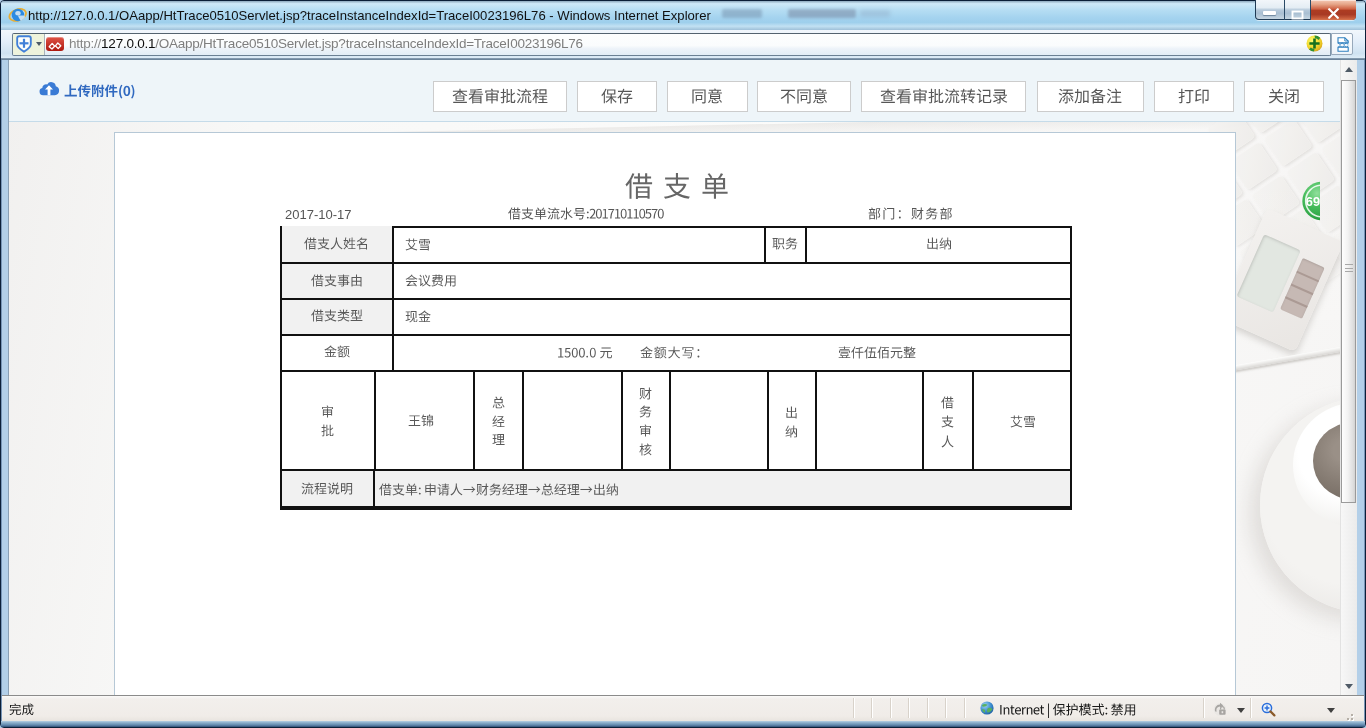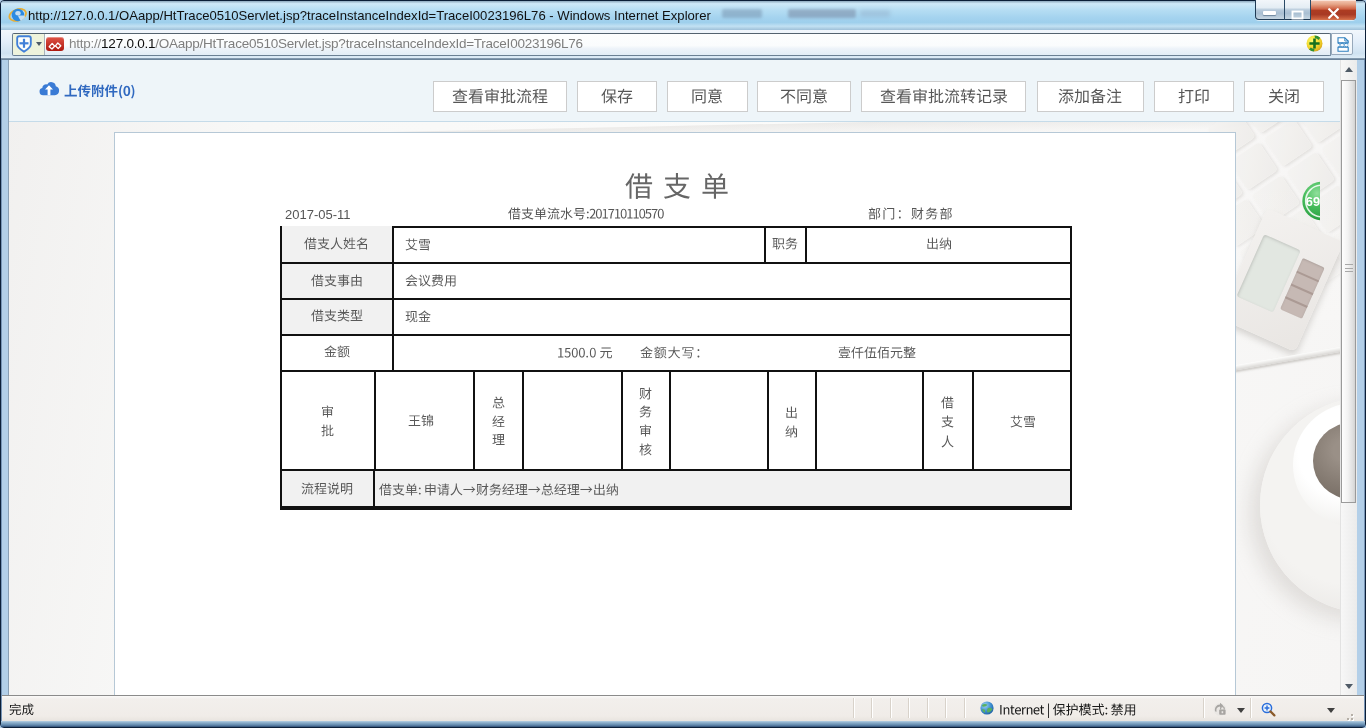--- a/index.html
+++ b/index.html
@@ -171,21 +171,21 @@
     <svg style="position:absolute;left:0;top:0;overflow:visible" width="34" height="21">
       <path transform="translate(0,14.1)" d="M2.1 -10H14.1V-8.8H2.1ZM1.1 -6H15V-4.8H1.1ZM8.7 -5.6Q9.2 -4.2 10.2 -3.1Q11.1 -2 12.4 -1.2Q13.7 -0.4 15.4 0Q15.2 0.2 15.1 0.4Q14.9 0.6 14.8 0.8Q14.6 1 14.5 1.2Q12.8 0.7 11.5 -0.2Q10.2 -1.1 9.2 -2.4Q8.2 -3.7 7.6 -5.3ZM11.4 -13.4 12.7 -12.9Q12.3 -12.3 12 -11.7Q11.6 -11 11.2 -10.4Q10.8 -9.8 10.4 -9.4L9.4 -9.8Q9.8 -10.2 10.1 -10.9Q10.5 -11.5 10.8 -12.2Q11.2 -12.8 11.4 -13.4ZM3.6 -12.8 4.6 -13.3Q5.1 -12.7 5.6 -11.9Q6 -11.2 6.3 -10.6L5.2 -10Q5.1 -10.4 4.8 -10.9Q4.5 -11.4 4.2 -11.9Q3.9 -12.4 3.6 -12.8ZM7.4 -9.6H8.7V-6.9Q8.7 -6.1 8.6 -5.2Q8.5 -4.4 8.1 -3.5Q7.7 -2.6 6.9 -1.8Q6.1 -1 4.8 -0.2Q3.6 0.6 1.6 1.3Q1.6 1.1 1.4 0.9Q1.3 0.7 1.1 0.5Q0.9 0.3 0.8 0.2Q2.6 -0.4 3.8 -1.1Q5 -1.8 5.7 -2.5Q6.5 -3.3 6.8 -4Q7.2 -4.8 7.3 -5.5Q7.4 -6.2 7.4 -6.9Z M19.9 -8.2H28.5V-7.1H19.9ZM25 -10.3H26.2V-1.6Q26.2 -1.1 26.1 -0.8Q26 -0.5 25.6 -0.4Q25.2 -0.2 24.6 -0.2Q23.9 -0.2 23 -0.2Q22.9 -0.4 22.8 -0.7Q22.7 -1.1 22.6 -1.3Q23 -1.3 23.5 -1.3Q23.9 -1.3 24.2 -1.3Q24.5 -1.3 24.7 -1.3Q24.9 -1.3 24.9 -1.4Q25 -1.4 25 -1.6ZM17.4 -9.8H18.6V1.3H17.4ZM17.7 -12.7 18.6 -13.3Q19 -12.9 19.4 -12.5Q19.8 -12.1 20.1 -11.7Q20.4 -11.3 20.6 -11L19.6 -10.3Q19.5 -10.6 19.1 -11Q18.8 -11.5 18.4 -11.9Q18 -12.3 17.7 -12.7ZM21.7 -12.6H30.1V-11.4H21.7ZM29.4 -12.6H30.6V-0.2Q30.6 0.3 30.5 0.5Q30.3 0.8 30 1Q29.7 1.1 29.1 1.1Q28.6 1.2 27.8 1.2Q27.7 0.9 27.6 0.6Q27.5 0.3 27.4 0Q28 0.1 28.5 0.1Q29 0.1 29.1 0.1Q29.3 0 29.4 -0Q29.4 -0.1 29.4 -0.2ZM24.7 -7.6 25.8 -7.3Q24.8 -5.6 23.4 -4.1Q21.9 -2.7 20 -1.7Q19.9 -1.8 19.7 -2Q19.6 -2.1 19.4 -2.3Q19.3 -2.4 19.1 -2.5Q20.4 -3.1 21.4 -4Q22.5 -4.8 23.3 -5.7Q24.1 -6.7 24.7 -7.6Z" fill="#565656"></path>
     </svg>
   </div>
 <div style="position:absolute;left:114px;top:132px;width:1122px;height:563px;background:#fff;border:1px solid #b6c8d6;border-bottom:none;"></div>
 <div style="position:absolute;left:624.5px;top:172.2px;width:106px;height:37px">
     <svg style="position:absolute;left:0;top:0;overflow:visible" width="106" height="37">
       <path transform="translate(0,24.6)" d="M9.1 -20H26.1V-18.2H9.1ZM7.9 -14.3H27.1V-12.4H7.9ZM12.9 -23.3H14.9V-13.3H12.9ZM20.1 -23.3H22.2V-13.3H20.1ZM10.9 -10.2H24.6V2.2H22.5V-8.4H12.9V2.3H10.9ZM11.9 -5.4H23.5V-3.8H11.9ZM11.9 -0.7H23.5V1.1H11.9ZM7.4 -23.4 9.4 -22.8Q8.5 -20.4 7.2 -18.1Q6 -15.8 4.6 -13.8Q3.2 -11.7 1.6 -10.2Q1.5 -10.4 1.3 -10.8Q1.1 -11.2 0.9 -11.6Q0.6 -12 0.4 -12.2Q1.8 -13.6 3.1 -15.4Q4.4 -17.2 5.5 -19.2Q6.6 -21.3 7.4 -23.4ZM4.5 -16.2 6.5 -18.2 6.5 -18.2V2.2H4.5Z M45.7 -11.3Q48.1 -6.5 53 -3.7Q58 -0.8 65 0.1Q64.8 0.3 64.5 0.7Q64.3 1 64.1 1.4Q63.8 1.8 63.7 2.1Q58.9 1.4 55.1 -0.2Q51.2 -1.9 48.4 -4.4Q45.6 -7 43.8 -10.5ZM41.4 -12.8H59.7V-10.8H41.4ZM40.1 -19.2H63.8V-17.2H40.1ZM50.9 -23.5H53V-11.9H50.9ZM59.2 -12.8H59.6L60 -12.9L61.5 -12.1Q60.2 -8.8 58 -6.4Q55.8 -4 53 -2.3Q50.2 -0.6 46.9 0.5Q43.7 1.6 40.2 2.2Q40.1 1.9 39.9 1.6Q39.7 1.2 39.4 0.8Q39.2 0.5 39 0.2Q42.4 -0.3 45.6 -1.3Q48.7 -2.3 51.4 -3.8Q54.1 -5.3 56.1 -7.4Q58 -9.6 59.2 -12.4Z M88.9 -17.7H91V2.2H88.9ZM82.2 -12.2V-9.2H98V-12.2ZM82.2 -16.9V-13.9H98V-16.9ZM80.2 -18.7H100.1V-7.4H80.2ZM77.5 -4.8H102.6V-2.8H77.5ZM82.6 -22.6 84.4 -23.4Q85.2 -22.5 86.1 -21.3Q87 -20.1 87.4 -19.2L85.5 -18.3Q85.1 -19.2 84.3 -20.4Q83.4 -21.6 82.6 -22.6ZM95.9 -23.4 98.1 -22.7Q97.3 -21.3 96.3 -19.9Q95.4 -18.5 94.5 -17.6L92.7 -18.3Q93.3 -19 93.9 -19.9Q94.4 -20.8 95 -21.7Q95.5 -22.6 95.9 -23.4Z" fill="#666"></path>
     </svg>
   </div>
-<div style="position:absolute;left:285px;top:204.8px;font:normal 13px 'Liberation Sans', sans-serif;color:#555;white-space:nowrap;line-height:20px">2017-05-11</div>
+<div style="position:absolute;left:285px;top:204.8px;font:normal 13px 'Liberation Sans', sans-serif;color:#555;white-space:nowrap;line-height:20px">2017-10-17</div>
 <div style="position:absolute;left:508.0px;top:207.4px;width:157px;height:17px">
     <svg style="position:absolute;left:0;top:0;overflow:visible" width="157" height="17">
       <path transform="translate(0,11.4)" d="M4.2 -9.3H12.1V-8.4H4.2ZM3.7 -6.7H12.6V-5.8H3.7ZM6 -10.8H6.9V-6.2H6ZM9.3 -10.8H10.3V-6.2H9.3ZM5.1 -4.7H11.4V1H10.5V-3.9H6V1.1H5.1ZM5.5 -2.5H10.9V-1.7H5.5ZM5.5 -0.3H10.9V0.5H5.5ZM3.4 -10.9 4.4 -10.6Q3.9 -9.5 3.4 -8.4Q2.8 -7.3 2.1 -6.4Q1.5 -5.4 0.8 -4.7Q0.7 -4.8 0.6 -5Q0.5 -5.2 0.4 -5.4Q0.3 -5.6 0.2 -5.7Q0.9 -6.3 1.5 -7.2Q2 -8 2.6 -8.9Q3.1 -9.9 3.4 -10.9ZM2.1 -7.5 3 -8.4 3 -8.4V1H2.1Z M16.6 -5.2Q17.7 -3 20 -1.7Q22.3 -0.4 25.5 0Q25.4 0.1 25.3 0.3Q25.2 0.5 25.1 0.7Q25 0.8 24.9 1Q22.7 0.6 20.9 -0.1Q19.1 -0.9 17.8 -2.1Q16.5 -3.2 15.7 -4.9ZM14.6 -6H23.1V-5H14.6ZM14 -8.9H25V-8H14ZM19 -10.9H20V-5.5H19ZM22.8 -6H23L23.2 -6L23.9 -5.6Q23.3 -4.1 22.3 -3Q21.3 -1.9 20 -1.1Q18.7 -0.3 17.1 0.2Q15.6 0.7 14 1Q14 0.9 13.9 0.7Q13.8 0.6 13.7 0.4Q13.6 0.2 13.5 0.1Q15.1 -0.2 16.5 -0.6Q18 -1.1 19.2 -1.8Q20.5 -2.5 21.4 -3.5Q22.3 -4.4 22.8 -5.8Z M32 -8.2H33V1H32ZM28.9 -5.7V-4.3H36.2V-5.7ZM28.9 -7.8V-6.5H36.2V-7.8ZM27.9 -8.7H37.2V-3.5H27.9ZM26.7 -2.2H38.3V-1.3H26.7ZM29.1 -10.5 29.9 -10.9Q30.3 -10.4 30.7 -9.9Q31.1 -9.3 31.3 -8.9L30.4 -8.5Q30.2 -8.9 29.8 -9.5Q29.5 -10 29.1 -10.5ZM35.2 -10.9 36.3 -10.5Q35.9 -9.9 35.4 -9.3Q35 -8.6 34.6 -8.2L33.8 -8.5Q34 -8.8 34.3 -9.2Q34.6 -9.6 34.8 -10.1Q35.1 -10.5 35.2 -10.9Z M43.1 -9.2H51.3V-8.3H43.1ZM46.5 -4.7H47.4V0.5H46.5ZM44.2 -4.7H45.1V-3.3Q45.1 -2.8 45 -2.2Q45 -1.7 44.8 -1.1Q44.6 -0.5 44.2 0Q43.8 0.5 43.1 1Q43.1 0.9 42.9 0.8Q42.8 0.7 42.7 0.5Q42.5 0.4 42.4 0.4Q43.2 -0.2 43.6 -0.8Q44 -1.5 44.1 -2.1Q44.2 -2.8 44.2 -3.4ZM48.3 -7.7 49 -8.1Q49.4 -7.7 49.9 -7.2Q50.3 -6.7 50.7 -6.2Q51.1 -5.7 51.3 -5.3L50.5 -4.8Q50.3 -5.2 49.9 -5.7Q49.6 -6.2 49.1 -6.7Q48.7 -7.3 48.3 -7.7ZM48.8 -4.7H49.7V-0.5Q49.7 -0.3 49.7 -0.2Q49.8 -0.1 49.8 -0Q49.8 -0 49.9 0Q49.9 0 50 0Q50.1 0 50.2 0Q50.3 0 50.4 0Q50.5 0 50.5 0Q50.6 0 50.7 -0Q50.7 -0.1 50.8 -0.4Q50.8 -0.5 50.8 -0.9Q50.8 -1.2 50.8 -1.7Q51 -1.6 51.2 -1.5Q51.4 -1.4 51.5 -1.3Q51.5 -0.9 51.5 -0.5Q51.5 -0 51.4 0.2Q51.3 0.5 51 0.7Q50.9 0.7 50.8 0.8Q50.6 0.8 50.4 0.8Q50.3 0.8 50.1 0.8Q49.9 0.8 49.8 0.8Q49.6 0.8 49.4 0.8Q49.2 0.7 49.1 0.6Q48.9 0.5 48.9 0.2Q48.8 0 48.8 -0.6ZM43.5 -5.2Q43.5 -5.3 43.5 -5.5Q43.4 -5.7 43.4 -5.8Q43.3 -6 43.3 -6.1Q43.5 -6.2 43.7 -6.2Q44 -6.3 44.2 -6.5Q44.3 -6.6 44.5 -6.9Q44.8 -7.2 45.1 -7.6Q45.4 -8 45.7 -8.4Q46 -8.7 46.2 -9H47.3Q47 -8.7 46.7 -8.2Q46.4 -7.8 46 -7.3Q45.7 -6.9 45.3 -6.5Q45 -6.1 44.8 -5.8Q44.8 -5.8 44.6 -5.8Q44.5 -5.7 44.3 -5.7Q44.2 -5.6 44 -5.5Q43.8 -5.4 43.7 -5.4Q43.5 -5.3 43.5 -5.2ZM43.5 -5.2 43.5 -5.9 44.1 -6.2 50 -6.6Q50.1 -6.4 50.1 -6.2Q50.2 -5.9 50.2 -5.8Q48.5 -5.7 47.4 -5.6Q46.3 -5.5 45.5 -5.4Q44.8 -5.4 44.4 -5.3Q44 -5.3 43.9 -5.3Q43.7 -5.2 43.5 -5.2ZM46.3 -10.7 47.2 -10.9Q47.4 -10.5 47.6 -9.9Q47.8 -9.4 47.9 -9L47 -8.8Q46.9 -9.1 46.7 -9.7Q46.5 -10.2 46.3 -10.7ZM40.1 -10.1 40.7 -10.7Q41.1 -10.5 41.5 -10.3Q41.9 -10 42.3 -9.7Q42.7 -9.4 42.9 -9.2L42.3 -8.4Q42.1 -8.6 41.7 -8.9Q41.3 -9.2 40.9 -9.5Q40.5 -9.8 40.1 -10.1ZM39.5 -6.5 40 -7.2Q40.5 -7 40.9 -6.8Q41.4 -6.6 41.8 -6.3Q42.2 -6.1 42.4 -5.9L41.9 -5Q41.6 -5.3 41.2 -5.5Q40.8 -5.8 40.4 -6Q39.9 -6.3 39.5 -6.5ZM39.8 0.2Q40.2 -0.3 40.6 -1Q41.1 -1.7 41.5 -2.5Q41.9 -3.2 42.3 -4L43 -3.3Q42.7 -2.7 42.3 -1.9Q41.9 -1.2 41.5 -0.5Q41.1 0.3 40.7 0.9Z M52.9 -7.6H56.6V-6.6H52.9ZM58 -10.9H59V-0.3Q59 0.2 58.9 0.5Q58.8 0.7 58.5 0.8Q58.2 1 57.7 1Q57.2 1.1 56.5 1.1Q56.4 0.9 56.4 0.7Q56.3 0.5 56.2 0.3Q56.2 0.1 56.1 -0Q56.6 0 57.1 0Q57.6 0 57.7 0Q57.9 -0 57.9 -0.1Q58 -0.1 58 -0.3ZM56.3 -7.6H56.5L56.7 -7.6L57.3 -7.4Q57 -5.7 56.4 -4.3Q55.8 -2.9 55 -1.9Q54.2 -0.9 53.3 -0.2Q53.2 -0.4 53.1 -0.5Q52.9 -0.6 52.8 -0.8Q52.6 -0.9 52.5 -1Q53.4 -1.6 54.2 -2.5Q54.9 -3.4 55.5 -4.7Q56 -5.9 56.3 -7.4ZM59 -7.9Q59.4 -6.9 60 -5.9Q60.5 -4.8 61.3 -4Q62 -3.1 62.9 -2.4Q63.7 -1.6 64.7 -1.2Q64.6 -1.1 64.4 -0.9Q64.3 -0.8 64.2 -0.6Q64 -0.5 64 -0.3Q63 -0.8 62.1 -1.6Q61.3 -2.4 60.5 -3.4Q59.8 -4.3 59.2 -5.4Q58.6 -6.6 58.2 -7.7ZM62.6 -8.5 63.5 -7.8Q63 -7.3 62.5 -6.8Q62 -6.2 61.4 -5.7Q60.9 -5.2 60.4 -4.8L59.7 -5.3Q60.2 -5.7 60.7 -6.3Q61.3 -6.8 61.8 -7.4Q62.3 -8 62.6 -8.5Z M68.4 -9.5V-7.8H74.6V-9.5ZM67.4 -10.4H75.6V-6.9H67.4ZM65.8 -5.7H77.1V-4.8H65.8ZM68.2 -3.4H74.9V-2.5H68.2ZM74.6 -3.4H75.6Q75.6 -3.4 75.6 -3.3Q75.6 -3.2 75.6 -3.1Q75.6 -3 75.6 -2.9Q75.4 -1.8 75.2 -1.1Q75.1 -0.4 74.9 0Q74.7 0.4 74.4 0.6Q74.2 0.8 73.9 0.9Q73.7 1 73.3 1Q73 1 72.4 1Q71.8 1 71.1 1Q71.1 0.7 71 0.5Q70.9 0.2 70.8 0Q71.5 0.1 72.1 0.1Q72.7 0.1 73 0.1Q73.2 0.1 73.4 0.1Q73.5 0.1 73.6 0Q73.8 -0.1 74 -0.5Q74.1 -0.9 74.3 -1.6Q74.4 -2.2 74.6 -3.2ZM68.7 -5.3 69.7 -5.2Q69.6 -4.7 69.4 -4.2Q69.2 -3.7 69.1 -3.3Q68.9 -2.8 68.8 -2.5H67.6Q67.8 -2.9 68 -3.4Q68.2 -3.8 68.3 -4.4Q68.5 -4.9 68.7 -5.3Z M79.8 -5.1Q79.5 -5.1 79.2 -5.3Q78.9 -5.6 78.9 -6Q78.9 -6.4 79.2 -6.6Q79.5 -6.9 79.8 -6.9Q80.2 -6.9 80.4 -6.6Q80.7 -6.4 80.7 -6Q80.7 -5.6 80.4 -5.3Q80.2 -5.1 79.8 -5.1ZM79.8 0.2Q79.5 0.2 79.2 -0.1Q78.9 -0.3 78.9 -0.7Q78.9 -1.1 79.2 -1.4Q79.5 -1.6 79.8 -1.6Q80.2 -1.6 80.4 -1.4Q80.7 -1.1 80.7 -0.7Q80.7 -0.3 80.4 -0.1Q80.2 0.2 79.8 0.2Z M81.7 0V-0.7Q83.2 -2 84.1 -3.1Q85.1 -4.2 85.6 -5.1Q86 -6 86 -6.8Q86 -7.4 85.8 -7.8Q85.7 -8.3 85.3 -8.5Q84.9 -8.7 84.3 -8.7Q83.7 -8.7 83.2 -8.4Q82.7 -8.1 82.3 -7.6L81.6 -8.3Q82.2 -8.9 82.9 -9.3Q83.5 -9.7 84.4 -9.7Q85.3 -9.7 85.9 -9.4Q86.5 -9 86.9 -8.4Q87.2 -7.8 87.2 -6.9Q87.2 -5.9 86.7 -5Q86.3 -4 85.4 -3Q84.6 -2 83.5 -0.9Q83.8 -1 84.3 -1Q84.7 -1 85 -1H87.7V0Z M90.9 0.2Q90 0.2 89.3 -0.4Q88.7 -0.9 88.3 -2Q87.9 -3.1 87.9 -4.8Q87.9 -6.5 88.3 -7.5Q88.7 -8.6 89.3 -9.2Q90 -9.7 90.9 -9.7Q91.8 -9.7 92.5 -9.2Q93.1 -8.6 93.5 -7.5Q93.9 -6.5 93.9 -4.8Q93.9 -3.1 93.5 -2Q93.1 -0.9 92.5 -0.4Q91.8 0.2 90.9 0.2ZM90.9 -0.8Q91.4 -0.8 91.9 -1.2Q92.3 -1.6 92.5 -2.5Q92.7 -3.4 92.7 -4.8Q92.7 -6.2 92.5 -7.1Q92.3 -7.9 91.9 -8.4Q91.4 -8.8 90.9 -8.8Q90.4 -8.8 90 -8.4Q89.5 -7.9 89.3 -7.1Q89.1 -6.2 89.1 -4.8Q89.1 -3.4 89.3 -2.5Q89.5 -1.6 90 -1.2Q90.4 -0.8 90.9 -0.8Z M94.6 0V-1H96.8V-8.1H95.1V-8.9Q95.7 -9 96.2 -9.1Q96.6 -9.3 97 -9.5H97.9V-1H99.9V0Z M102.2 0Q102.3 -1.4 102.5 -2.5Q102.6 -3.6 102.9 -4.6Q103.3 -5.6 103.7 -6.6Q104.2 -7.5 104.9 -8.5H100.3V-9.5H106.3V-8.8Q105.4 -7.7 104.9 -6.7Q104.4 -5.8 104.1 -4.7Q103.8 -3.7 103.7 -2.6Q103.5 -1.4 103.5 0Z M107 0V-1H109.1V-8.1H107.4V-8.9Q108.1 -9 108.5 -9.1Q109 -9.3 109.4 -9.5H110.3V-1H112.2V0Z M115.7 0.2Q114.8 0.2 114.1 -0.4Q113.4 -0.9 113.1 -2Q112.7 -3.1 112.7 -4.8Q112.7 -6.5 113.1 -7.5Q113.4 -8.6 114.1 -9.2Q114.8 -9.7 115.7 -9.7Q116.6 -9.7 117.2 -9.2Q117.9 -8.6 118.3 -7.5Q118.6 -6.5 118.6 -4.8Q118.6 -3.1 118.3 -2Q117.9 -0.9 117.2 -0.4Q116.6 0.2 115.7 0.2ZM115.7 -0.8Q116.2 -0.8 116.6 -1.2Q117 -1.6 117.3 -2.5Q117.5 -3.4 117.5 -4.8Q117.5 -6.2 117.3 -7.1Q117 -7.9 116.6 -8.4Q116.2 -8.8 115.7 -8.8Q115.1 -8.8 114.7 -8.4Q114.3 -7.9 114.1 -7.1Q113.8 -6.2 113.8 -4.8Q113.8 -3.4 114.1 -2.5Q114.3 -1.6 114.7 -1.2Q115.1 -0.8 115.7 -0.8Z M119.4 0V-1H121.5V-8.1H119.8V-8.9Q120.5 -9 120.9 -9.1Q121.4 -9.3 121.8 -9.5H122.7V-1H124.6V0Z M125.6 0V-1H127.7V-8.1H126V-8.9Q126.6 -9 127.1 -9.1Q127.6 -9.3 128 -9.5H128.9V-1H130.8V0Z M134.2 0.2Q133.3 0.2 132.7 -0.4Q132 -0.9 131.6 -2Q131.3 -3.1 131.3 -4.8Q131.3 -6.5 131.6 -7.5Q132 -8.6 132.7 -9.2Q133.3 -9.7 134.2 -9.7Q135.1 -9.7 135.8 -9.2Q136.5 -8.6 136.8 -7.5Q137.2 -6.5 137.2 -4.8Q137.2 -3.1 136.8 -2Q136.5 -0.9 135.8 -0.4Q135.1 0.2 134.2 0.2ZM134.2 -0.8Q134.8 -0.8 135.2 -1.2Q135.6 -1.6 135.8 -2.5Q136.1 -3.4 136.1 -4.8Q136.1 -6.2 135.8 -7.1Q135.6 -7.9 135.2 -8.4Q134.8 -8.8 134.2 -8.8Q133.7 -8.8 133.3 -8.4Q132.9 -7.9 132.6 -7.1Q132.4 -6.2 132.4 -4.8Q132.4 -3.4 132.6 -2.5Q132.9 -1.6 133.3 -1.2Q133.7 -0.8 134.2 -0.8Z M140.2 0.2Q139.5 0.2 138.9 -0Q138.3 -0.2 137.9 -0.5Q137.5 -0.8 137.2 -1.1L137.8 -1.9Q138 -1.6 138.4 -1.4Q138.7 -1.1 139.1 -1Q139.6 -0.8 140.1 -0.8Q140.7 -0.8 141.1 -1.1Q141.6 -1.4 141.9 -1.9Q142.1 -2.4 142.1 -3.1Q142.1 -4.1 141.6 -4.7Q141.1 -5.2 140.2 -5.2Q139.7 -5.2 139.3 -5.1Q139 -4.9 138.6 -4.7L137.9 -5.1L138.2 -9.5H142.9V-8.5H139.3L139 -5.8Q139.4 -5.9 139.7 -6Q140 -6.1 140.5 -6.1Q141.3 -6.1 141.9 -5.8Q142.6 -5.5 142.9 -4.8Q143.3 -4.2 143.3 -3.1Q143.3 -2.1 142.9 -1.3Q142.4 -0.6 141.7 -0.2Q141 0.2 140.2 0.2Z M145.6 0Q145.6 -1.4 145.8 -2.5Q146 -3.6 146.3 -4.6Q146.6 -5.6 147.1 -6.6Q147.6 -7.5 148.3 -8.5H143.6V-9.5H149.6V-8.8Q148.8 -7.7 148.2 -6.7Q147.7 -5.8 147.4 -4.7Q147.1 -3.7 147 -2.6Q146.9 -1.4 146.8 0Z M152.8 0.2Q151.9 0.2 151.2 -0.4Q150.6 -0.9 150.2 -2Q149.8 -3.1 149.8 -4.8Q149.8 -6.5 150.2 -7.5Q150.6 -8.6 151.2 -9.2Q151.9 -9.7 152.8 -9.7Q153.7 -9.7 154.4 -9.2Q155 -8.6 155.4 -7.5Q155.8 -6.5 155.8 -4.8Q155.8 -3.1 155.4 -2Q155 -0.9 154.4 -0.4Q153.7 0.2 152.8 0.2ZM152.8 -0.8Q153.4 -0.8 153.8 -1.2Q154.2 -1.6 154.4 -2.5Q154.6 -3.4 154.6 -4.8Q154.6 -6.2 154.4 -7.1Q154.2 -7.9 153.8 -8.4Q153.4 -8.8 152.8 -8.8Q152.3 -8.8 151.9 -8.4Q151.5 -7.9 151.2 -7.1Q151 -6.2 151 -4.8Q151 -3.4 151.2 -2.5Q151.5 -1.6 151.9 -1.2Q152.3 -0.8 152.8 -0.8Z" fill="#555"></path>
     </svg>
   </div>
 <div style="position:absolute;left:868.0px;top:207.4px;width:86px;height:17px">
     <svg style="position:absolute;left:0;top:0;overflow:visible" width="86" height="17">
       <path transform="translate(0,11.4)" d="M8.2 -10.2H11.5V-9.3H9V1H8.2ZM11.3 -10.2H11.5L11.7 -10.3L12.3 -9.8Q12 -8.9 11.6 -7.9Q11.1 -6.8 10.7 -5.9Q11.6 -5 11.9 -4.2Q12.2 -3.5 12.2 -2.8Q12.2 -2.2 12 -1.8Q11.9 -1.3 11.6 -1.1Q11.4 -1 11.2 -0.9Q11 -0.9 10.8 -0.8Q10.5 -0.8 10.2 -0.8Q9.9 -0.8 9.7 -0.8Q9.6 -1 9.6 -1.3Q9.5 -1.6 9.4 -1.8Q9.7 -1.7 9.9 -1.7Q10.2 -1.7 10.4 -1.7Q10.5 -1.7 10.7 -1.8Q10.8 -1.8 10.9 -1.9Q11.1 -2 11.2 -2.3Q11.3 -2.5 11.3 -2.9Q11.3 -3.5 10.9 -4.2Q10.6 -4.9 9.8 -5.8Q10 -6.3 10.2 -6.9Q10.4 -7.4 10.6 -8Q10.8 -8.6 11 -9.1Q11.2 -9.6 11.3 -9.9ZM1 -9.4H7.2V-8.5H1ZM0.7 -5.9H7.5V-5H0.7ZM1.8 -8.2 2.7 -8.4Q3 -7.9 3.2 -7.2Q3.4 -6.6 3.5 -6.2L2.6 -5.9Q2.6 -6.4 2.3 -7Q2.1 -7.6 1.8 -8.2ZM5.6 -8.4 6.6 -8.2Q6.4 -7.7 6.2 -7.2Q6 -6.8 5.8 -6.3Q5.6 -5.8 5.4 -5.5L4.6 -5.7Q4.8 -6.1 5 -6.5Q5.2 -7 5.4 -7.5Q5.5 -8 5.6 -8.4ZM1.9 -0.5H6.4V0.3H1.9ZM1.4 -3.8H6.9V0.9H5.9V-2.9H2.3V1H1.4ZM3.2 -10.7 4.1 -11Q4.3 -10.6 4.5 -10.1Q4.7 -9.6 4.8 -9.2L3.9 -8.9Q3.8 -9.3 3.6 -9.8Q3.4 -10.3 3.2 -10.7Z M19 -10.4H25.7V-9.5H19ZM25.2 -10.4H26.2V-0.3Q26.2 0.2 26 0.5Q25.9 0.7 25.5 0.9Q25.2 1 24.6 1Q24 1 23 1Q23 0.9 22.9 0.7Q22.9 0.5 22.8 0.4Q22.8 0.2 22.7 0.1Q23.2 0.1 23.6 0.1Q24 0.1 24.4 0.1Q24.7 0.1 24.8 0.1Q25 0.1 25.1 0Q25.2 -0.1 25.2 -0.3ZM16 -10.5 16.7 -10.9Q17 -10.6 17.4 -10.2Q17.8 -9.7 18.1 -9.3Q18.4 -8.9 18.6 -8.6L17.8 -8Q17.6 -8.3 17.3 -8.8Q17 -9.2 16.6 -9.6Q16.3 -10.1 16 -10.5ZM15.5 -8.3H16.5V1H15.5Z M31.9 -6.3Q31.5 -6.3 31.2 -6.6Q30.9 -6.8 30.9 -7.3Q30.9 -7.7 31.2 -8Q31.5 -8.3 31.9 -8.3Q32.2 -8.3 32.5 -8Q32.8 -7.7 32.8 -7.3Q32.8 -6.8 32.5 -6.6Q32.2 -6.3 31.9 -6.3ZM31.9 0.1Q31.5 0.1 31.2 -0.2Q30.9 -0.5 30.9 -0.9Q30.9 -1.4 31.2 -1.6Q31.5 -1.9 31.9 -1.9Q32.2 -1.9 32.5 -1.6Q32.8 -1.4 32.8 -0.9Q32.8 -0.5 32.5 -0.2Q32.2 0.1 31.9 0.1Z M45.8 -8.7H46.7V-4.9Q46.7 -4.2 46.6 -3.4Q46.5 -2.6 46.2 -1.8Q45.9 -1 45.4 -0.3Q44.9 0.5 43.9 1Q43.8 0.9 43.7 0.7Q43.5 0.5 43.3 0.4Q44.2 -0.1 44.7 -0.8Q45.2 -1.4 45.4 -2.1Q45.7 -2.9 45.8 -3.6Q45.8 -4.3 45.8 -4.9ZM46.4 -1.7 47 -2.2Q47.3 -1.8 47.7 -1.4Q48 -1 48.3 -0.6Q48.6 -0.2 48.7 0.1L48.1 0.7Q47.9 0.4 47.6 -0Q47.3 -0.4 47 -0.9Q46.7 -1.3 46.4 -1.7ZM44 -10.3H48.4V-2.3H47.6V-9.5H44.8V-2.3H44ZM49 -8.3H55.3V-7.4H49ZM52.8 -10.9H53.8V-0.2Q53.8 0.2 53.7 0.5Q53.5 0.7 53.2 0.8Q53 1 52.5 1Q52 1 51.3 1Q51.3 0.9 51.2 0.7Q51.2 0.5 51.1 0.4Q51 0.2 50.9 0Q51.5 0.1 51.9 0.1Q52.4 0.1 52.5 0Q52.7 0 52.7 -0Q52.8 -0.1 52.8 -0.2ZM52.6 -8 53.5 -7.5Q53.1 -6.6 52.7 -5.6Q52.3 -4.6 51.7 -3.7Q51.2 -2.8 50.6 -2.1Q50 -1.3 49.3 -0.7Q49.2 -0.9 49 -1.2Q48.8 -1.4 48.6 -1.5Q49.2 -2 49.8 -2.8Q50.4 -3.5 51 -4.3Q51.5 -5.2 51.9 -6.1Q52.4 -7.1 52.6 -8Z M58.8 -3.7H67.9V-2.8H58.8ZM67.5 -3.7H68.5Q68.5 -3.7 68.5 -3.6Q68.5 -3.5 68.5 -3.4Q68.5 -3.3 68.5 -3.2Q68.3 -2 68.2 -1.3Q68 -0.5 67.8 -0.1Q67.7 0.3 67.4 0.5Q67.2 0.7 67 0.8Q66.7 0.9 66.4 0.9Q66.1 0.9 65.5 0.9Q65 0.9 64.4 0.9Q64.4 0.7 64.3 0.4Q64.2 0.2 64.1 -0Q64.5 0 64.9 0Q65.3 0.1 65.6 0.1Q65.9 0.1 66.1 0.1Q66.3 0.1 66.4 0.1Q66.6 0 66.7 -0.1Q66.8 -0.2 67 -0.6Q67.1 -1 67.3 -1.7Q67.4 -2.4 67.5 -3.5ZM63 -5 64 -4.9Q63.8 -3.1 63.1 -2Q62.4 -0.8 61.3 -0.1Q60.1 0.6 58.5 1Q58.4 0.9 58.3 0.7Q58.2 0.6 58.1 0.4Q58 0.3 57.9 0.2Q59.5 -0.1 60.6 -0.7Q61.6 -1.3 62.2 -2.4Q62.8 -3.4 63 -5ZM61.4 -9.6H67.7V-8.7H61.4ZM67.5 -9.6H67.6L67.8 -9.6L68.4 -9.2Q67.7 -8.2 66.6 -7.4Q65.5 -6.6 64.1 -6.1Q62.7 -5.5 61.2 -5.2Q59.7 -4.8 58.2 -4.6Q58.1 -4.8 58 -5.1Q57.9 -5.3 57.8 -5.5Q59.2 -5.6 60.7 -5.9Q62.2 -6.2 63.5 -6.7Q64.8 -7.2 65.8 -7.9Q66.9 -8.6 67.5 -9.5ZM61.4 -8.6Q62.1 -7.7 63.3 -7.1Q64.6 -6.5 66.2 -6.1Q67.8 -5.8 69.7 -5.7Q69.6 -5.6 69.5 -5.4Q69.4 -5.3 69.3 -5.1Q69.2 -4.9 69.1 -4.8Q67.2 -5 65.6 -5.4Q63.9 -5.8 62.7 -6.5Q61.4 -7.2 60.6 -8.3ZM62.2 -10.9 63.2 -10.7Q62.5 -9.7 61.5 -8.7Q60.5 -7.6 59 -6.8Q58.9 -6.9 58.8 -7.1Q58.7 -7.2 58.6 -7.3Q58.5 -7.5 58.4 -7.5Q59.3 -8 60 -8.6Q60.8 -9.2 61.3 -9.8Q61.8 -10.4 62.2 -10.9Z M79.7 -10.2H83V-9.3H80.5V1H79.7ZM82.8 -10.2H83L83.2 -10.3L83.8 -9.8Q83.5 -8.9 83.1 -7.9Q82.6 -6.8 82.2 -5.9Q83.1 -5 83.4 -4.2Q83.7 -3.5 83.7 -2.8Q83.7 -2.2 83.5 -1.8Q83.4 -1.3 83.1 -1.1Q82.9 -1 82.7 -0.9Q82.5 -0.9 82.3 -0.8Q82 -0.8 81.7 -0.8Q81.4 -0.8 81.2 -0.8Q81.1 -1 81.1 -1.3Q81 -1.6 80.9 -1.8Q81.2 -1.7 81.4 -1.7Q81.7 -1.7 81.9 -1.7Q82 -1.7 82.2 -1.8Q82.3 -1.8 82.4 -1.9Q82.6 -2 82.7 -2.3Q82.8 -2.5 82.8 -2.9Q82.8 -3.5 82.4 -4.2Q82.1 -4.9 81.3 -5.8Q81.5 -6.3 81.7 -6.9Q81.9 -7.4 82.1 -8Q82.3 -8.6 82.5 -9.1Q82.7 -9.6 82.8 -9.9ZM72.5 -9.4H78.7V-8.5H72.5ZM72.2 -5.9H79V-5H72.2ZM73.3 -8.2 74.2 -8.4Q74.5 -7.9 74.7 -7.2Q74.9 -6.6 75 -6.2L74.1 -5.9Q74.1 -6.4 73.8 -7Q73.6 -7.6 73.3 -8.2ZM77.1 -8.4 78.1 -8.2Q77.9 -7.7 77.7 -7.2Q77.5 -6.8 77.3 -6.3Q77.1 -5.8 76.9 -5.5L76.1 -5.7Q76.3 -6.1 76.5 -6.5Q76.7 -7 76.9 -7.5Q77 -8 77.1 -8.4ZM73.4 -0.5H77.9V0.3H73.4ZM72.9 -3.8H78.4V0.9H77.4V-2.9H73.8V1H72.9ZM74.7 -10.7 75.6 -11Q75.8 -10.6 76 -10.1Q76.2 -9.6 76.3 -9.2L75.4 -8.9Q75.3 -9.3 75.1 -9.8Q74.9 -10.3 74.7 -10.7Z" fill="#555"></path>
     </svg>
   </div>

